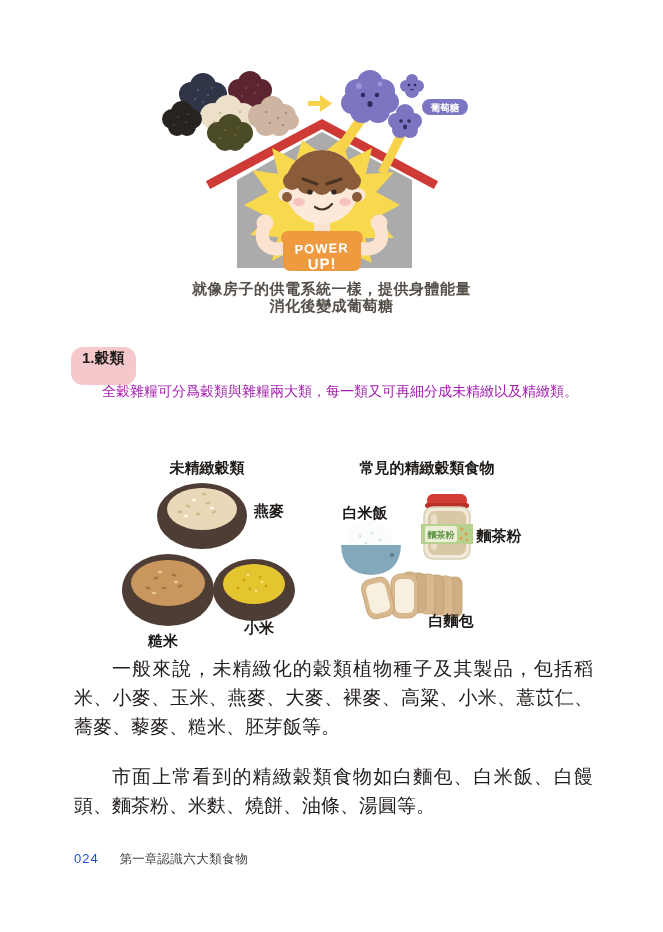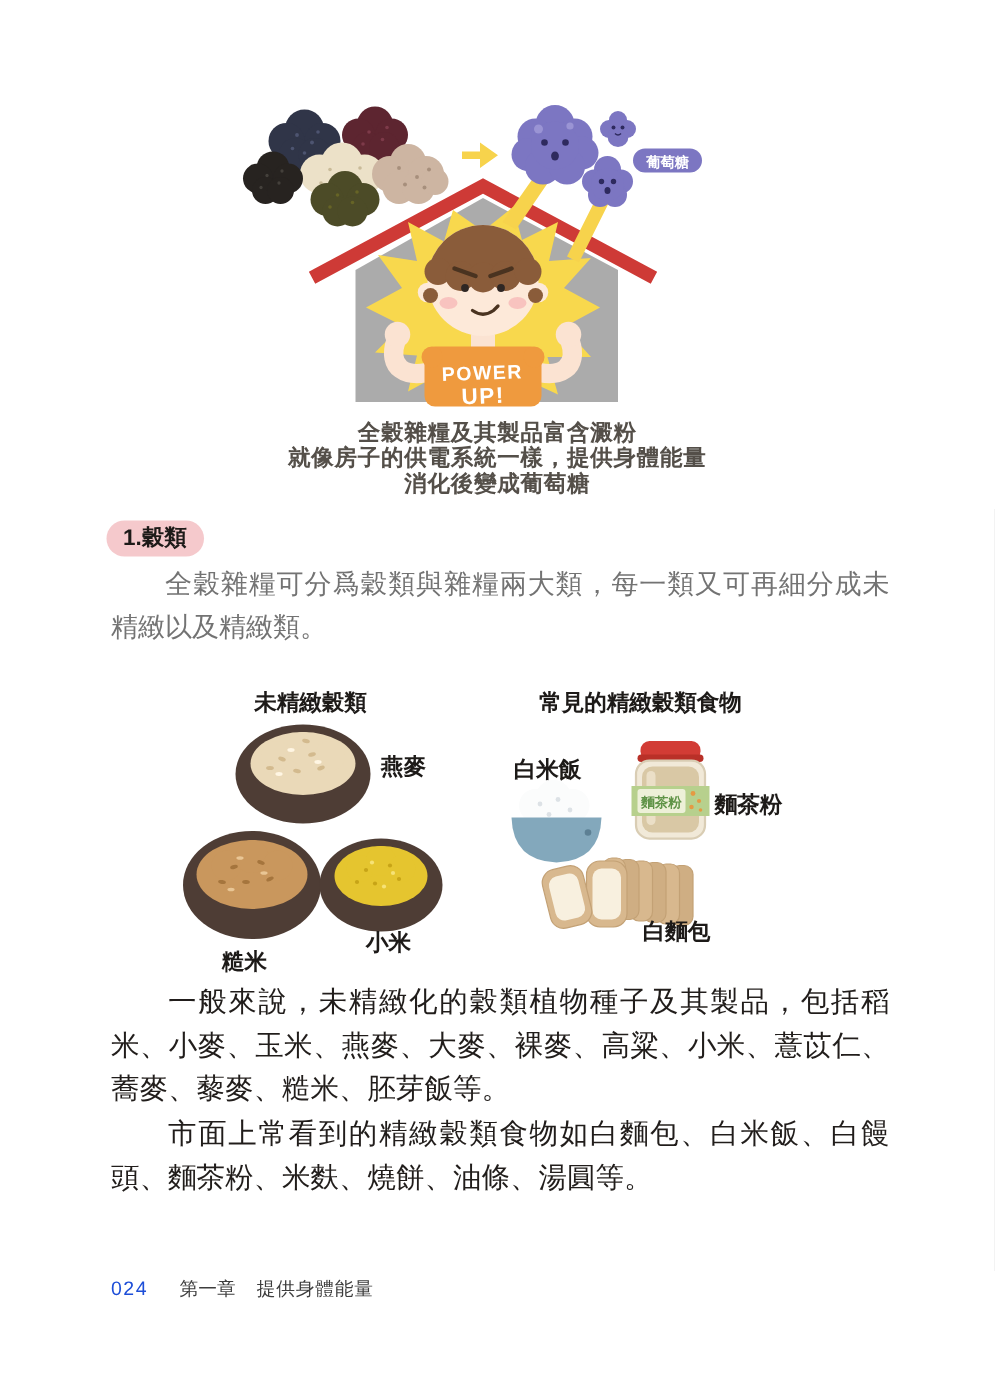--- a/index.html
+++ b/index.html
@@ -4,32 +4,32 @@
 <style>
   html,body{margin:0;padding:0;background:#e9e9e9;}
   .page{position:relative;width:663px;height:932px;background:#ffffff;overflow:hidden;
         font-family:"Liberation Sans","DejaVu Sans",sans-serif;}
   svg text{font-family:"Liberation Sans","DejaVu Sans",sans-serif;}
   .illo-top{position:absolute;left:150px;top:55px;}
   .illo-food{position:absolute;left:110px;top:448px;}
   .caption{position:absolute;left:0;top:280px;width:663px;text-align:center;
            font-weight:bold;font-size:15px;line-height:17px;color:#544f49;letter-spacing:.5px;}
   .heading-pill{position:absolute;left:71px;top:347px;background:#f5c9cc;border-radius:12px;
-           padding:2px 11px 3px 11px;font-size:15px;font-weight:bold;color:#1d1a18;}
+           padding:2px 11px 17px 11px;font-size:15px;font-weight:bold;color:#1d1a18;}
   .bodytext{position:absolute;left:74px;width:519px;margin:0;
-           font-family:Liberation Mono, monospace;font-size:18px;line-height:29px;
-           color:#737373;text-align:justify;text-indent:2em;}
+           font-family:Liberation Serif, serif;font-size:14px;line-height:29px;
+           color:#a21caf;text-align:justify;text-indent:2em;}
   .p1{top:377px;}
   .pblock{position:absolute;left:74px;top:654px;width:519px;}
   .pblock p{margin:0;font-family:"Liberation Serif","DejaVu Serif",serif;font-size:19px;
            line-height:29px;color:#211d1b;text-align:justify;text-indent:2em;}
-  .pblock p + p{margin-top:1px;}
+  .pblock p + p{margin-top:21px;}
   .footer{position:absolute;left:74px;top:851px;display:flex;align-items:baseline;color:#3d3d3d;}
   .footer .pgnum{font-size:13px;letter-spacing:1px;margin-right:21px;color:#1d4ed8;}
-  .footer .chap{font-size:12.5px;margin-right:14px;}
+  .footer .chap{font-size:12.5px;}
   .footer .chaptitle{font-size:12.5px;letter-spacing:.5px;}
 </style>
 </head>
 <body>
 
 <div class="page">
 
   <svg class="illo-top" width="360" height="230" viewBox="0 0 360 230">
 
     <g>
@@ -200,21 +200,20 @@
       <ellipse cx="255" cy="72" rx="2" ry="2.4" fill="#2e2a5e"></ellipse>
     </g>
 
     <g>
       <rect x="272" y="44" width="46" height="16" rx="8" fill="#7c76c2"></rect>
       <text x="295" y="56" font-size="9.5" font-weight="bold" fill="#ffffff" text-anchor="middle">葡萄糖</text>
     </g>
   </svg>
 
   <div class="caption">
-    <div>全穀雜糧及其製品富含澱粉</div>
     <div>就像房子的供電系統一樣，提供身體能量</div>
     <div>消化後變成葡萄糖</div>
   </div>
 
   <div class="heading-pill">
     <span>1.穀類</span>
   </div>
 
   <p class="bodytext p1">全穀雜糧可分爲穀類與雜糧兩大類，每一類又可再細分成未精緻以及精緻類。</p>
 
@@ -349,16 +348,16 @@
   </svg>
 
   <div class="pblock">
     <p>一般來說，未精緻化的穀類植物種子及其製品，包括稻米、小麥、玉米、燕麥、大麥、裸麥、高粱、小米、薏苡仁、蕎麥、藜麥、糙米、胚芽飯等。</p>
     <p>市面上常看到的精緻穀類食物如白麵包、白米飯、白饅頭、麵茶粉、米麩、燒餅、油條、湯圓等。</p>
   </div>
 
   <div class="footer">
     <span class="pgnum">024</span>
     <span class="chap">第一章</span>
-    <span class="chaptitle">提供身體能量</span>
+    <span class="chaptitle">認識六大類食物</span>
   </div>
 
 </div>
 
 </body></html>

